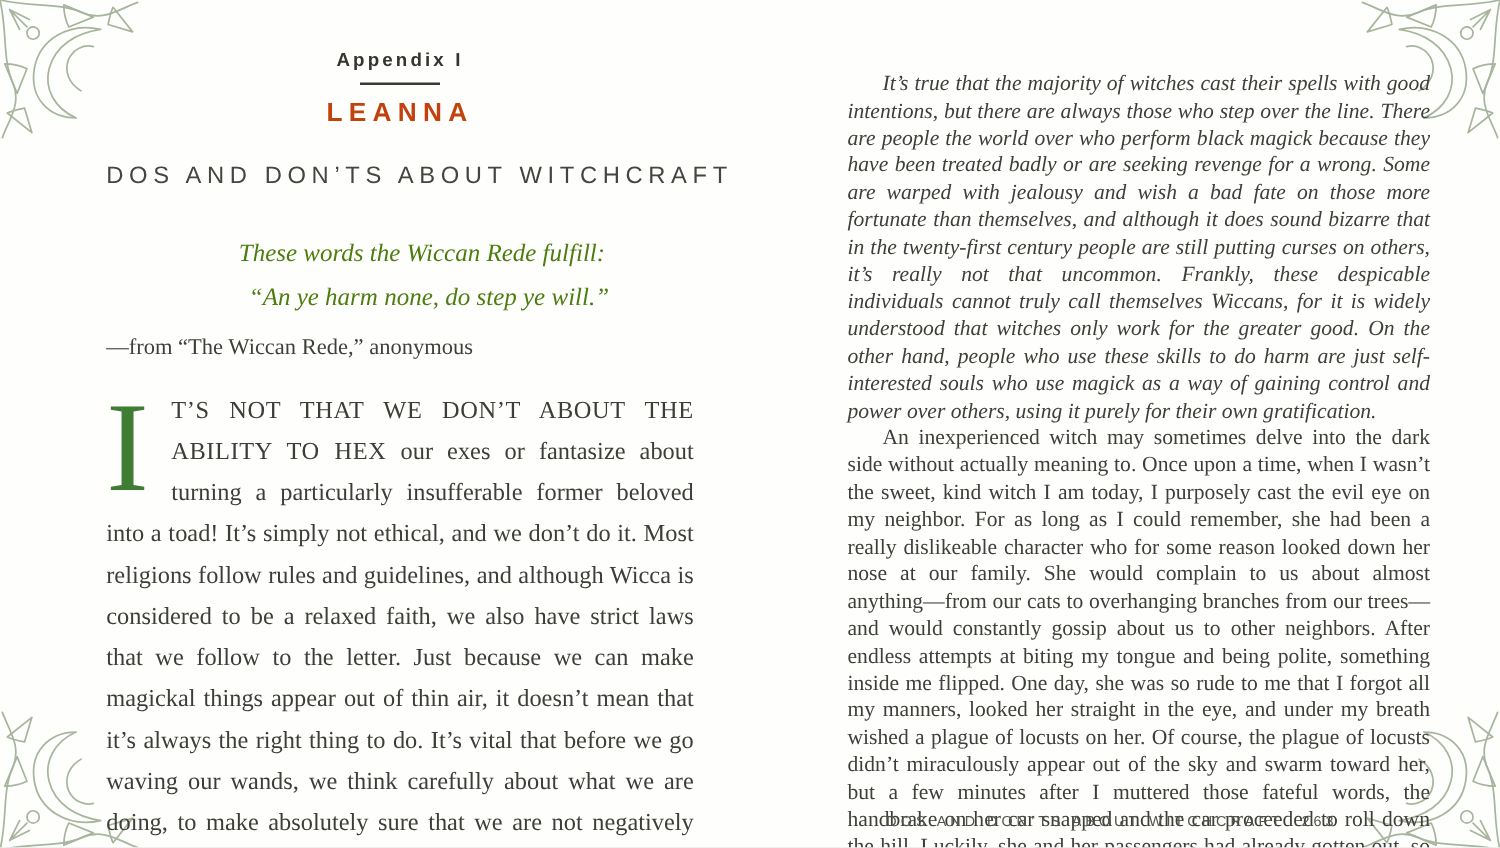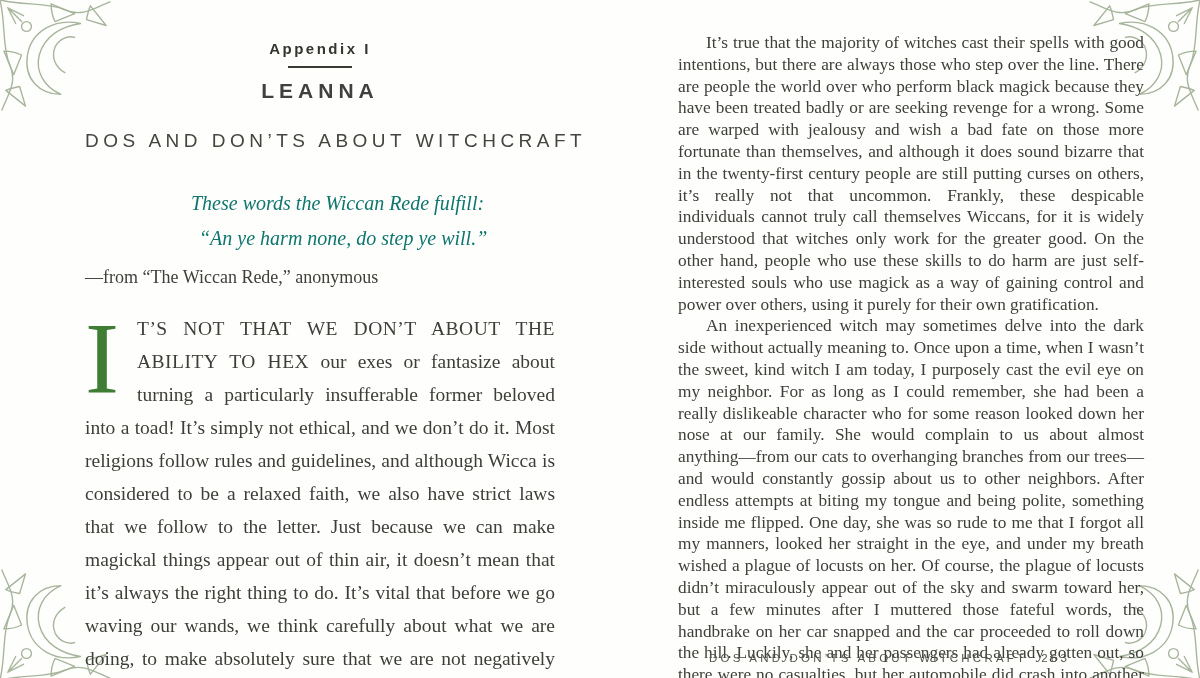--- a/index.html
+++ b/index.html
@@ -24,28 +24,28 @@
   .page-left{position:absolute;left:85px;top:0;width:470px;}
   .appendix-label{
     margin-top:40px;text-align:center;
     font-family:"Liberation Sans", sans-serif;
     font-weight:bold;font-size:15px;letter-spacing:2.5px;color:#35352f;
   }
   .head-rule{width:64px;border:0;border-top:2px solid #3a3a34;margin:9px auto 11px auto;}
   .author-name{
     text-align:center;
     font-family:"Liberation Sans", sans-serif;
-    font-weight:bold;font-size:21px;letter-spacing:5px;color:#404040;
+    font-weight:bold;font-size:21px;letter-spacing:5px;color:#c2410c;
   }
   .chapter-title{
     margin:27px 0 0 0;text-align:center;white-space:nowrap;
     font-family:"Liberation Sans", sans-serif;
     font-weight:400;font-size:19px;letter-spacing:4.5px;color:#45453f;
   }
-  .quote-block{margin-top:34px;font-style:italic;color:#0f766e;
+  .quote-block{margin-top:34px;font-style:italic;color:#4d7c0f;
     font-size:20px;line-height:35px;}
   .quote-l1{padding-left:106px;}
   .quote-l2{padding-left:114px;}
   .quote-attr{
     margin-top:11px;text-align:left;
     color:#3f3f3a;font-size:18px;
   }
   .opening{
     margin:24px 0 0 0;text-align:justify;
     font-size:19.5px;line-height:33px;color:#3e3e39;
@@ -57,21 +57,21 @@
     font-family:"Liberation Serif", serif;
   }
   .leadin{letter-spacing:0.5px;}
 
   
   .page-right{position:absolute;left:678px;top:0;width:466px;}
   .page-right p{
     margin:0;text-align:justify;text-indent:28px;
     font-size:17.3px;line-height:21.8px;color:#3f3f3a;
   }
-  .page-right p.first{margin-top:32px;}
+  .page-right p.first{margin-top:56px;font-style:italic;}
 
   .running-footer{
     position:absolute;left:678px;top:652px;width:392px;
     text-align:right;
     font-family:"Liberation Sans", sans-serif;
     font-size:11.5px;letter-spacing:3.2px;color:#50554b;
   }
   .folio{margin-left:14px;}
 </style>
 </head>

